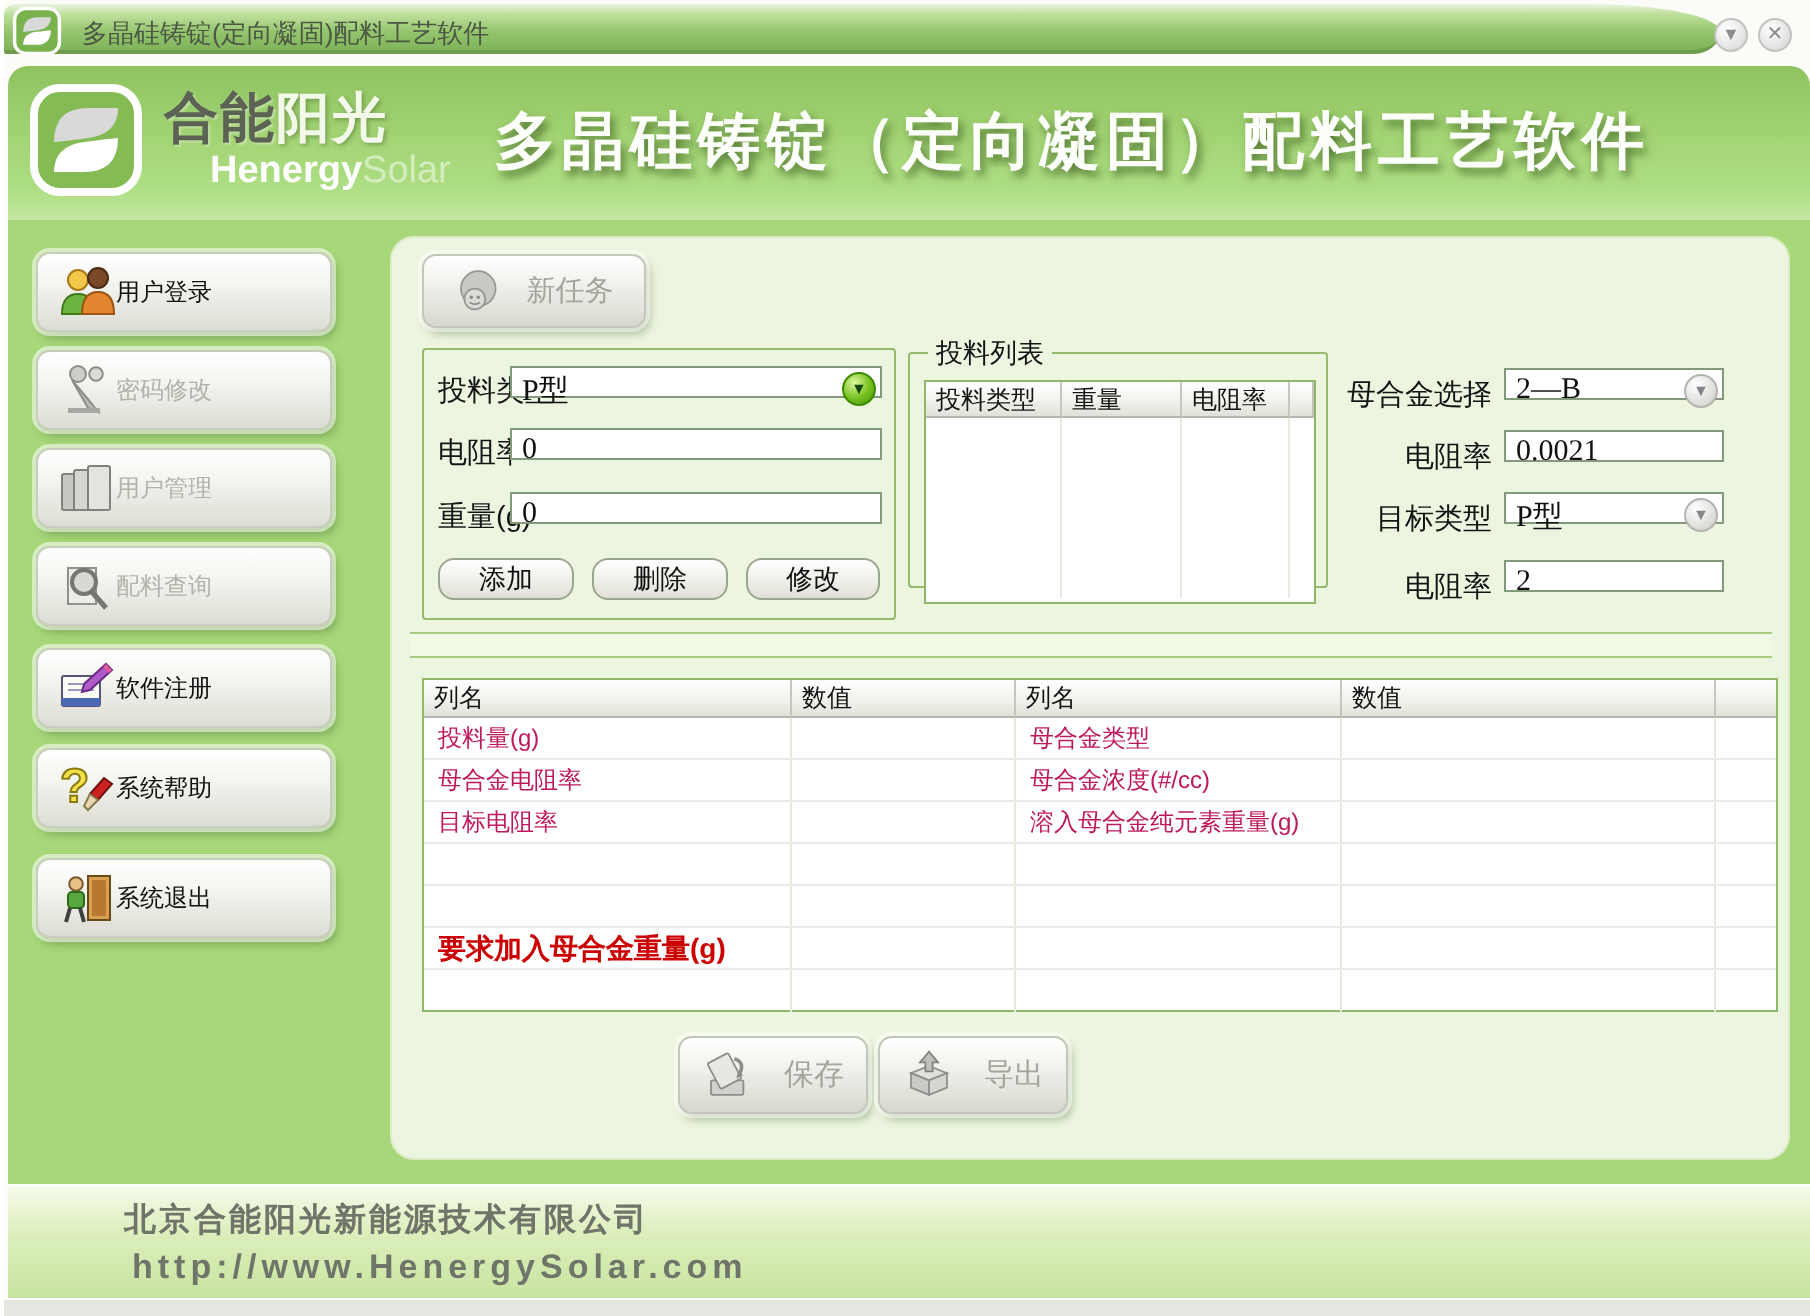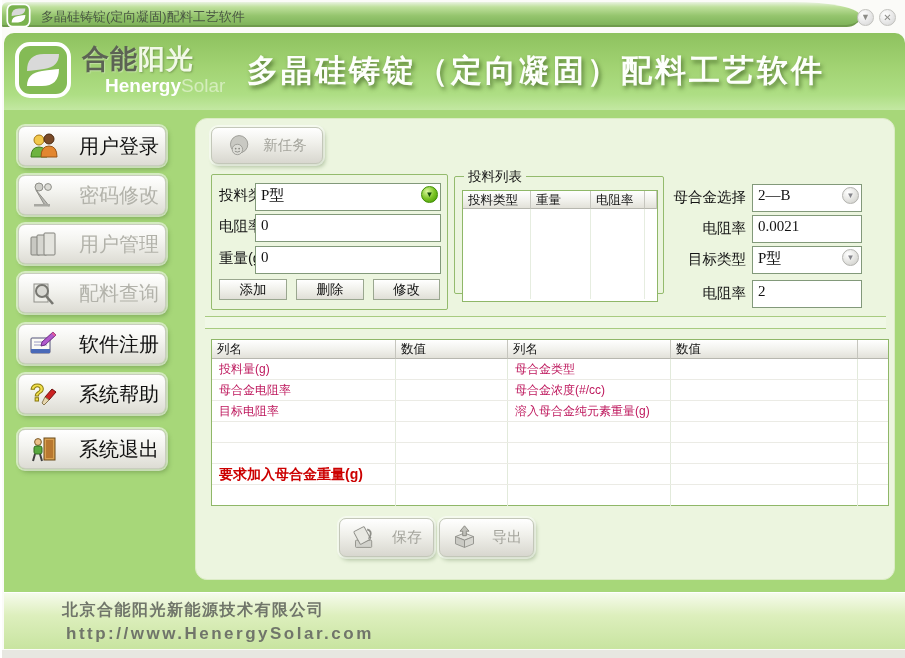--- a/index.html
+++ b/index.html
@@ -42,47 +42,47 @@
   
   .main-bg { position:absolute; left:2px; top:110px; width:901px; height:482px; background:#a7d779; }
 
   
   .side-btn { position:absolute; left:16px; width:148px; height:40px; border-radius:7px;
               background:linear-gradient(180deg,#ffffff 0%,#f4f4f0 40%,#dddcd4 100%);
               border:1px solid #c9cdbf;
               box-shadow:0 0 0 2px rgba(255,255,255,.55), 2px 3px 5px rgba(60,95,40,.4);
               display:flex; align-items:center; cursor:pointer; }
   .side-btn .icon { width:30px; height:30px; margin-left:9px; flex:0 0 30px; }
-  .side-btn .lbl { margin-left:21px; font-size:20px; color:#111; }
+  .side-btn .lbl { margin-left:0; font-size:12px; color:#111; }
   .side-btn.disabled .lbl { color:#b2b2aa; }
 
   
   .panel { position:absolute; left:193px; top:118px; width:700px; height:462px;
            background:#ecf5df; border-radius:12px; border:1px solid #dcecc6; }
 
   .raised-btn { position:absolute; border-radius:7px;
                 background:linear-gradient(180deg,#ffffff 0%,#f1f1ec 40%,#d8d7cf 100%);
                 border:1px solid #c3c7b9;
                 box-shadow:0 0 0 2px rgba(255,255,255,.5), 2px 3px 4px rgba(60,95,40,.35);
                 display:flex; align-items:center; justify-content:center; cursor:default; }
   .raised-btn .lbl { font-size:14.5px; color:#a5a59d; }
 
   .gbox { position:absolute; border:1px solid #94bb6d; border-radius:2px; }
   .flabel { position:absolute; font-size:14.5px; color:#141414; white-space:nowrap; }
-  .field { position:absolute; background:#ffffff; border:1px solid #82997a; height:28px;
+  .field { position:absolute; background:#ffffff; border:1px solid #82997a; height:16px;
            font-family:"Liberation Serif","DejaVu Serif",serif; font-size:15px; color:#111;
            padding:2px 12px 0 5px; }
   .combo { cursor:pointer; }
   .combo .arrow { position:absolute; right:2px; top:2px; width:17px; height:17px; border-radius:50%;
                   text-align:center; font-size:8px; line-height:16px; }
   .arrow.green { background:radial-gradient(circle at 35% 30%,#dcf89f,#7cc426 50%,#3f9400);
                  border:1px solid #3c8c00; color:#14470a; }
   .arrow.gray { background:radial-gradient(circle at 35% 30%,#ffffff,#dbdbd7 70%,#c6c6c2);
                 border:1px solid #b3b3af; color:#85858b; }
-  .small-btn { position:absolute; height:21px; border:1px solid #9aa78f; border-radius:0;
+  .small-btn { position:absolute; height:21px; border:1px solid #9aa78f; border-radius:8px;
                background:linear-gradient(180deg,#ffffff,#efefe9 55%,#e0dfd7);
                font-size:13.5px; color:#111; display:flex; align-items:center; justify-content:center;
                cursor:pointer; }
 
   
   .fieldset-legend { position:absolute; top:-9px; left:9px; background:#ecf5df; padding:0 4px;
                      font-size:13.5px; color:#141414; }
   .mini-table { position:absolute; left:7px; top:13px; width:196px; height:112px;
                 background:#ffffff; border:1px solid #8fb768; }
   .mini-head { display:flex; height:18px; }

